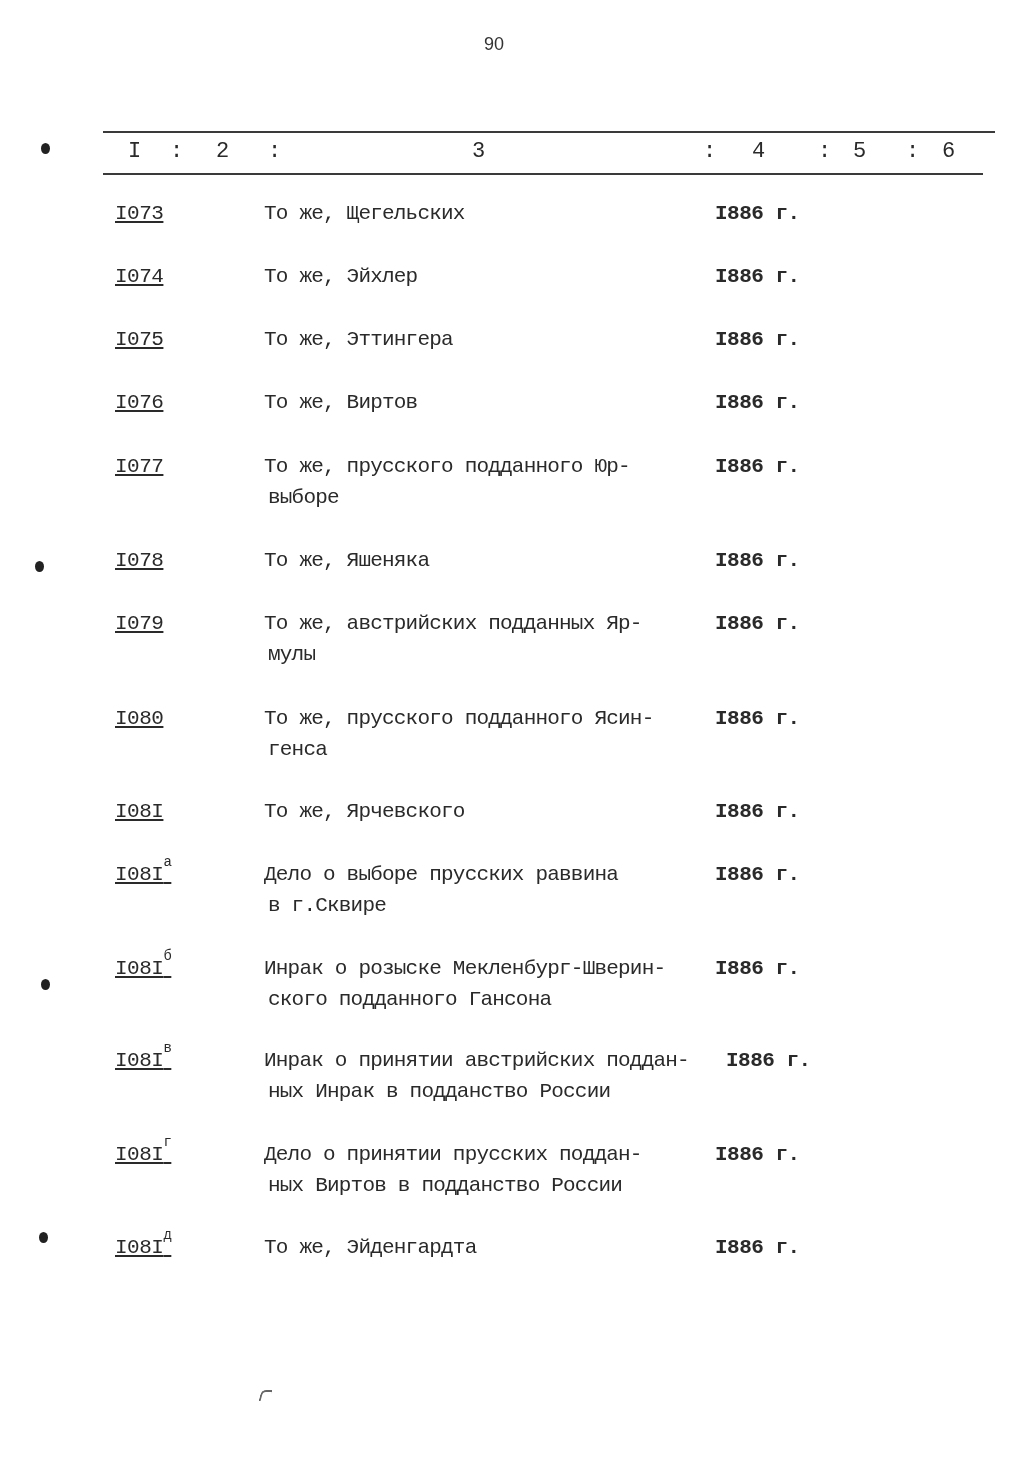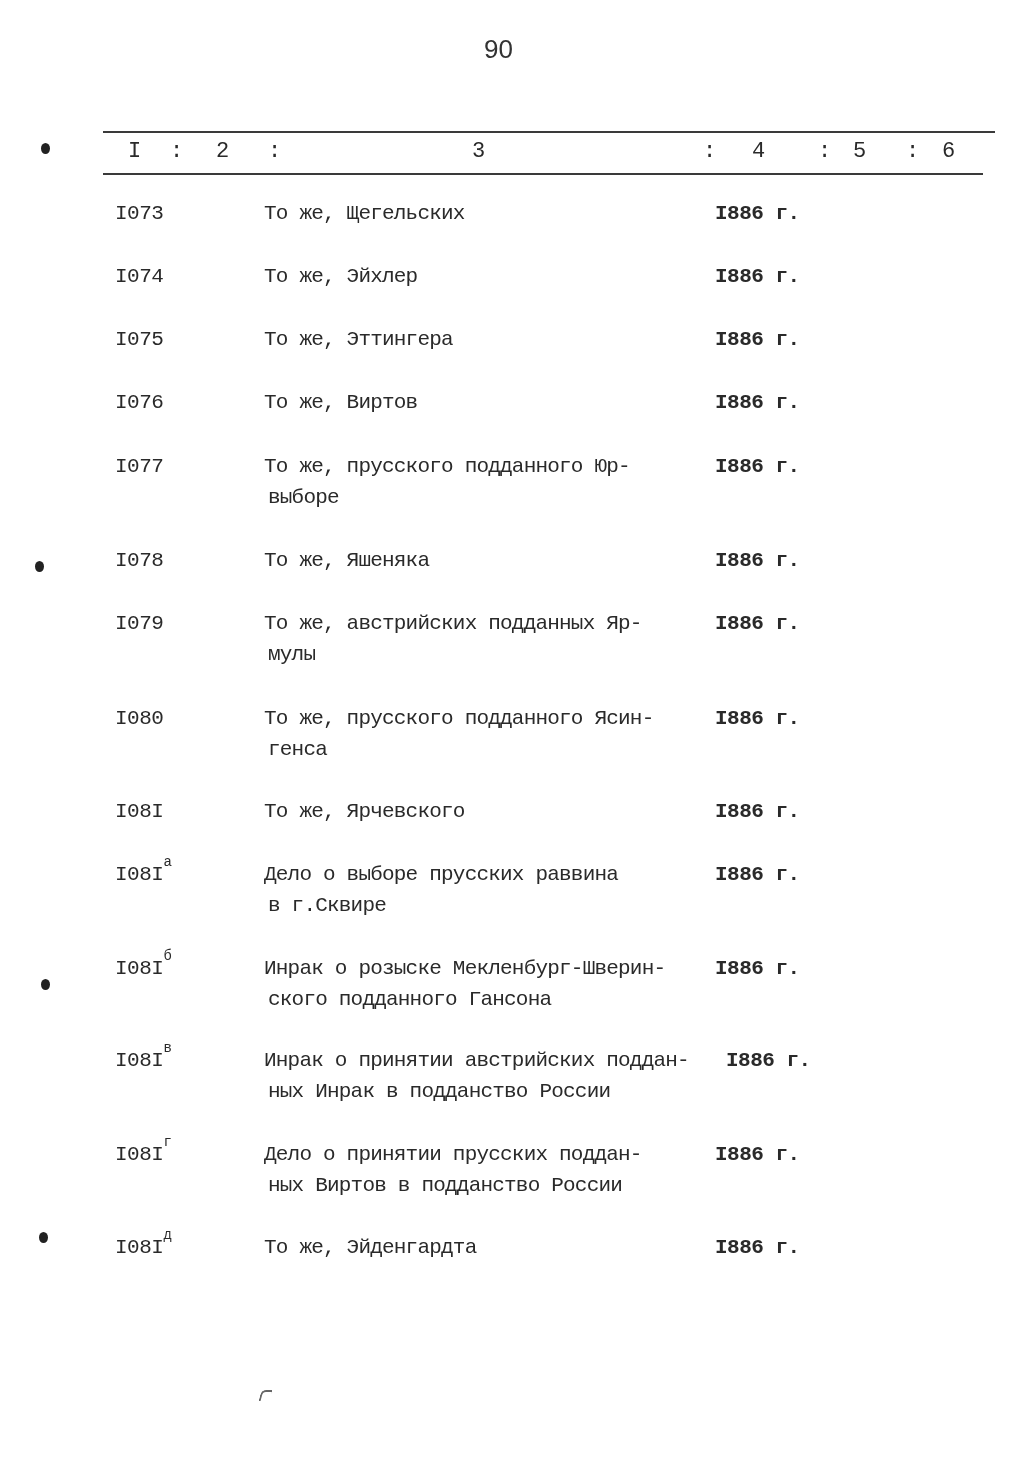--- a/index.html
+++ b/index.html
@@ -13,21 +13,21 @@
       position: relative;
       overflow: hidden;
       font-family: "Liberation Mono", "DejaVu Sans Mono", monospace;
       color: #2a2a2a;
     }
     .page-number {
       position: absolute;
       left: 484px;
       top: 34px;
       font-family: "Liberation Sans", "DejaVu Sans", sans-serif;
-      font-size: 26px;
+      font-size: 18px;
       color: #333;
     }
     .rule {
       position: absolute;
       left: 103px;
       width: 892px;
       height: 0;
       border-top: 2px solid #3a3a3a;
     }
     .rule.top { top: 131px; }
@@ -55,20 +55,21 @@
       left: 0;
       width: 1024px;
       font-size: 21px;
       line-height: 31px;
     }
     .row .num {
       position: absolute;
       left: 115px;
       top: 0;
       letter-spacing: -0.5px;
+      text-decoration: underline;
     }
     .row .num sup {
       font-size: 14px;
       position: relative;
       top: -4px;
       vertical-align: top;
       line-height: 14px;
     }
     .row .desc1 {
       position: absolute;

